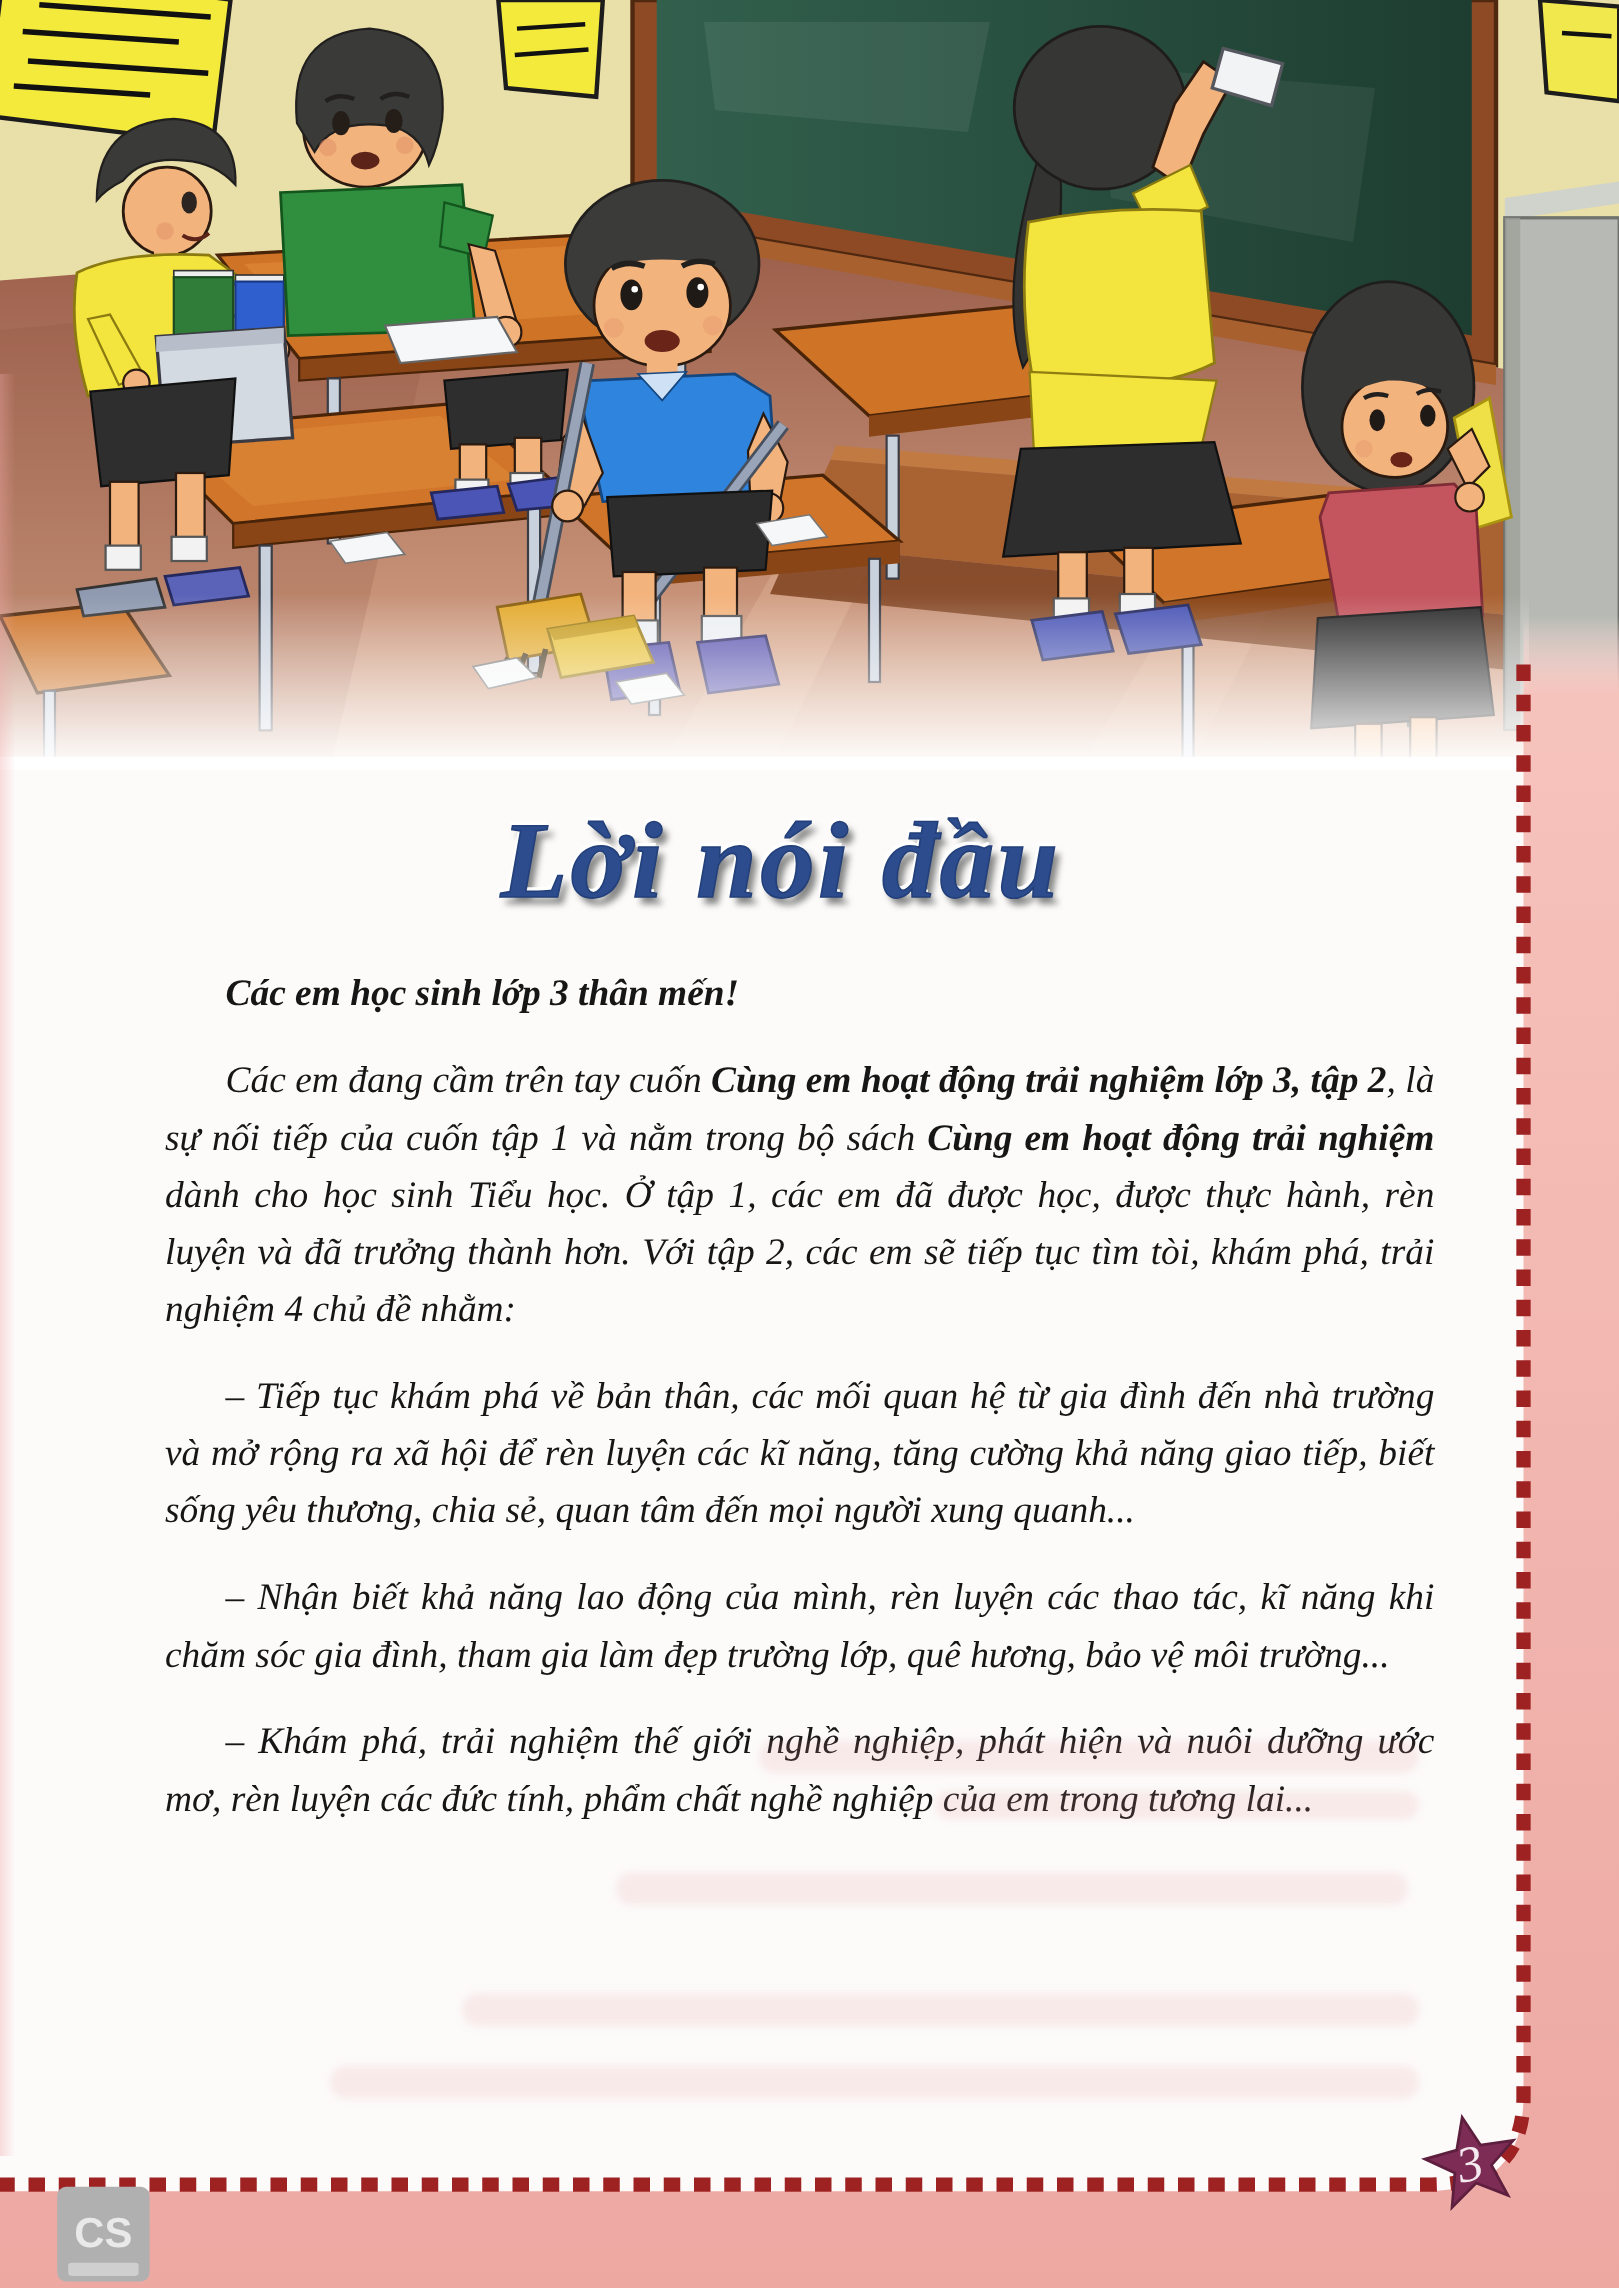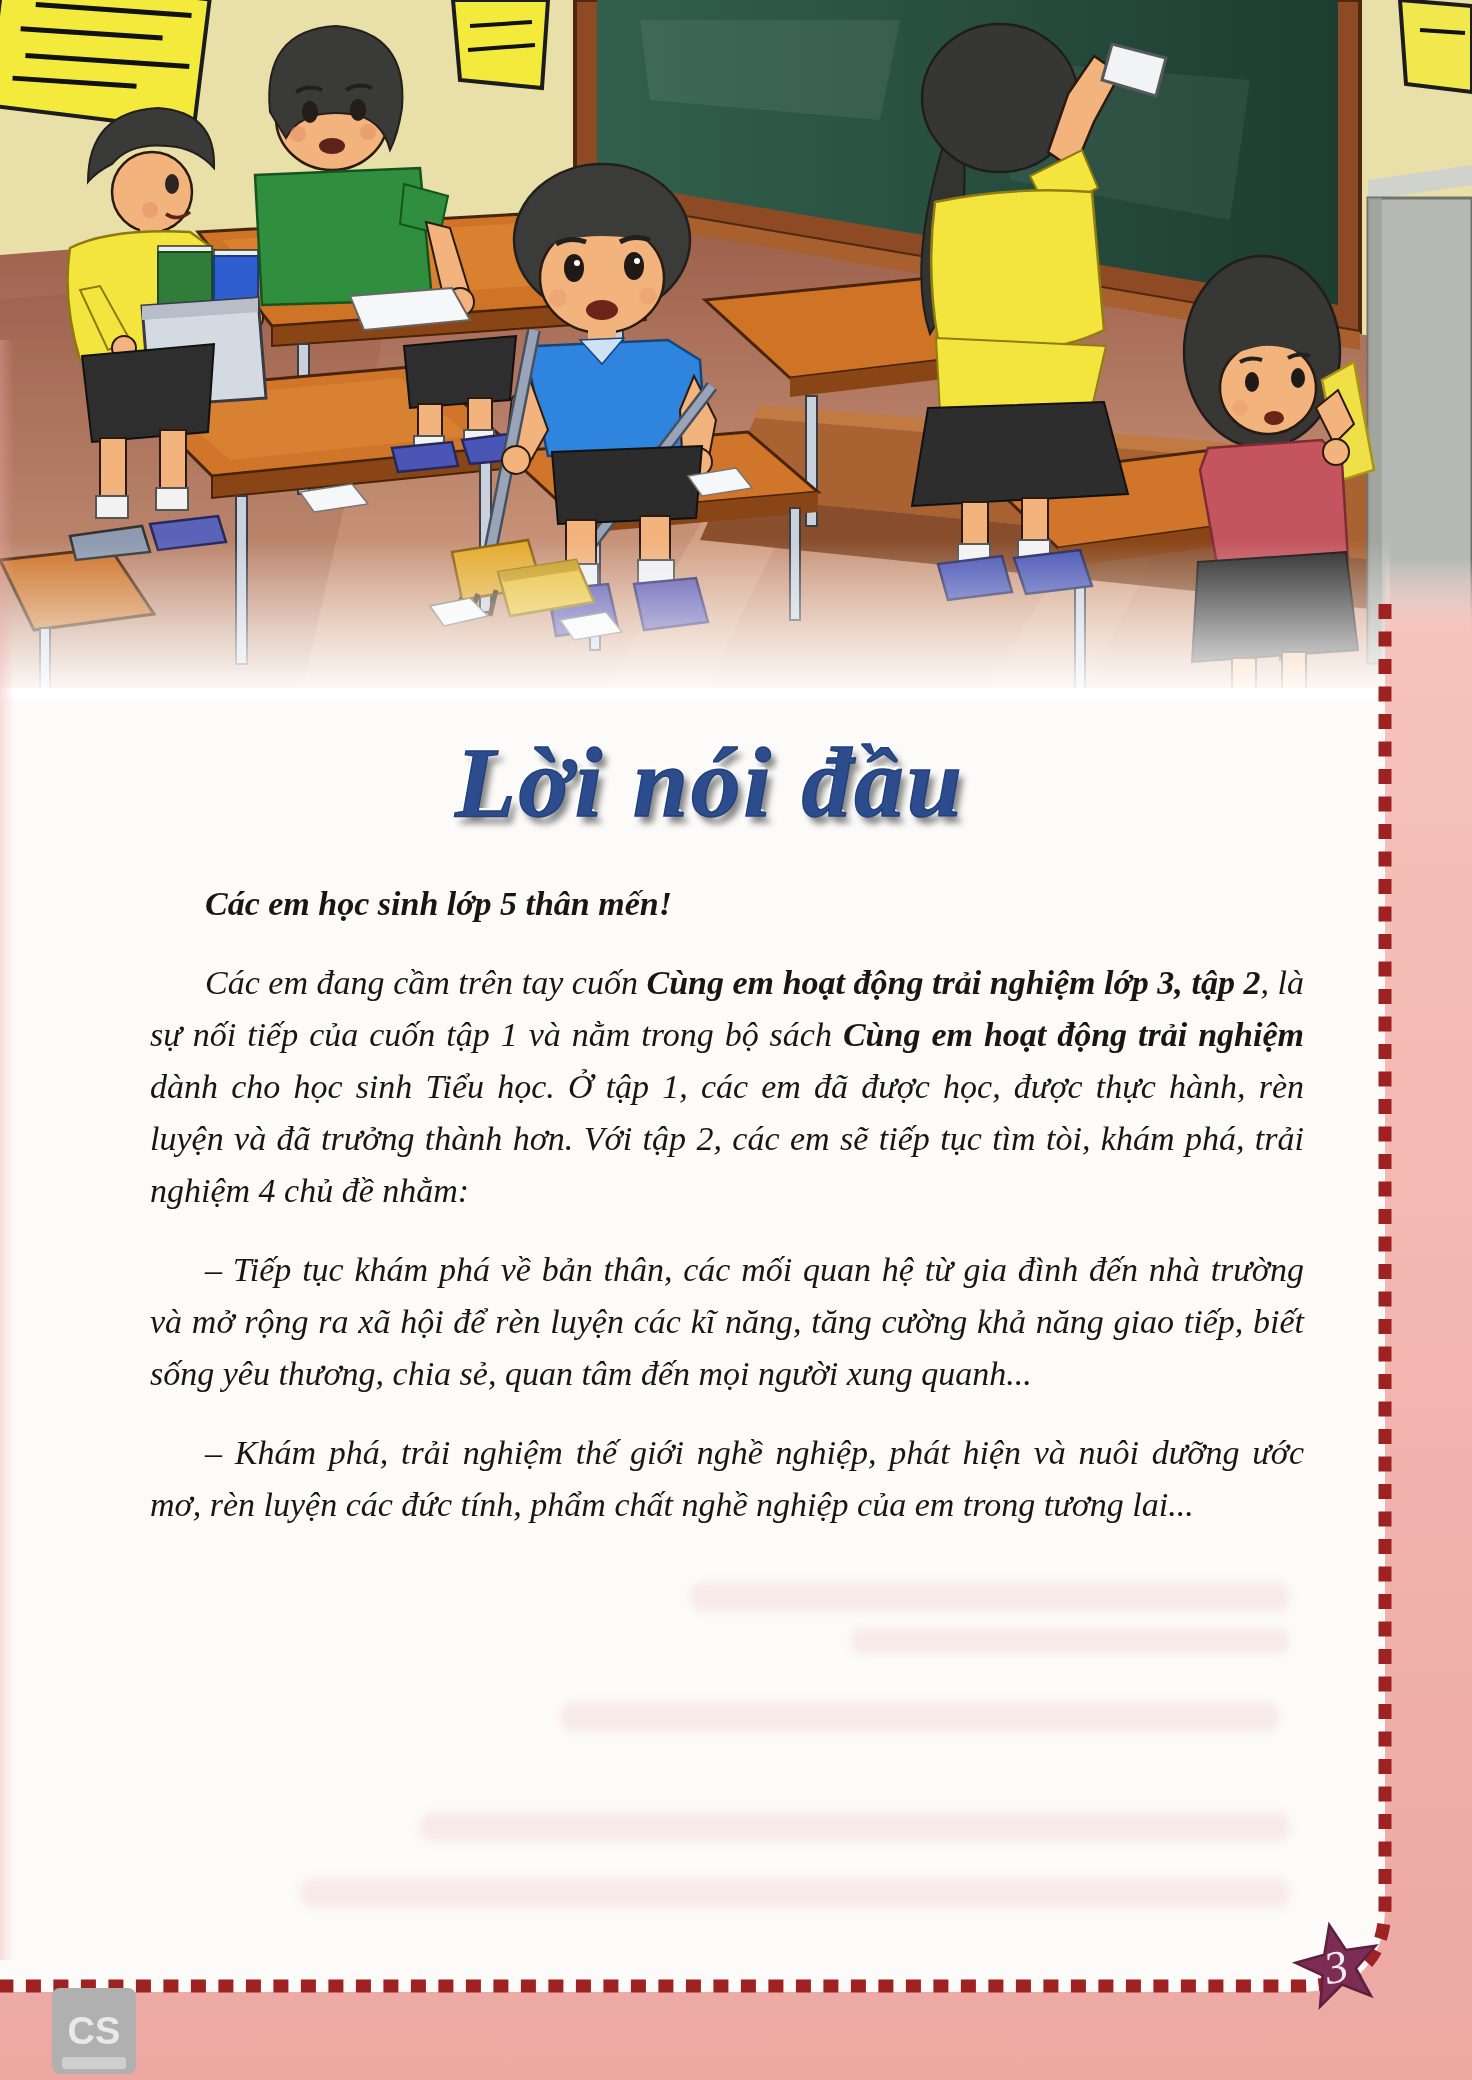--- a/index.html
+++ b/index.html
@@ -299,24 +299,25 @@
 
   <rect x="0" y="540" width="1390" height="160" fill="url(#fadeGrad)"></rect>
   <rect x="0" y="688" width="1390" height="12" fill="#ffffff"></rect>
   <rect x="1385" y="560" width="87" height="80" fill="url(#fadeGrad)" opacity=".7"></rect>
 </svg>
 </div>
 
 <div class="title">Lời nói đầu</div>
 
 <div class="text-block">
-  <p class="greeting">Các em học sinh lớp 5 thân mến!</p>
+  <p class="greeting">Các em học sinh lớp 3 thân mến!</p>
   <div>
       <p class="para"><span>Các em đang cầm trên tay cuốn </span><b>Cùng em hoạt động trải nghiệm lớp 3, tập 2</b><span>, là sự nối tiếp của cuốn tập 1 và nằm trong bộ sách </span><b>Cùng em hoạt động trải nghiệm</b><span> dành cho học sinh Tiểu học. Ở tập 1, các em đã được học, được thực hành, rèn luyện và đã trưởng thành hơn. Với tập 2, các em sẽ tiếp tục tìm tòi, khám phá, trải nghiệm 4 chủ đề nhằm:</span></p>
       <p class="para"><span>– Tiếp tục khám phá về bản thân, các mối quan hệ từ gia đình đến nhà trường và mở rộng ra xã hội để rèn luyện các kĩ năng, tăng cường khả năng giao tiếp, biết sống yêu thương, chia sẻ, quan tâm đến mọi người xung quanh...</span></p>
+      <p class="para"><span>– Nhận biết khả năng lao động của mình, rèn luyện các thao tác, kĩ năng khi chăm sóc gia đình, tham gia làm đẹp trường lớp, quê hương, bảo vệ môi trường...</span></p>
       <p class="para"><span>– Khám phá, trải nghiệm thế giới nghề nghiệp, phát hiện và nuôi dưỡng ước mơ, rèn luyện các đức tính, phẩm chất nghề nghiệp của em trong tương lai...</span></p>
     </div>
 </div>
 
 <div class="ghost" style="left:690px;top:1582px;width:600px;height:30px;"></div>
 <div class="ghost" style="left:850px;top:1628px;width:440px;height:26px;"></div>
 <div class="ghost" style="left:560px;top:1702px;width:720px;height:30px;"></div>
 <div class="ghost" style="left:420px;top:1812px;width:870px;height:30px;"></div>
 <div class="ghost" style="left:300px;top:1878px;width:990px;height:30px;"></div>
 <div class="edge-pink-left"></div>

